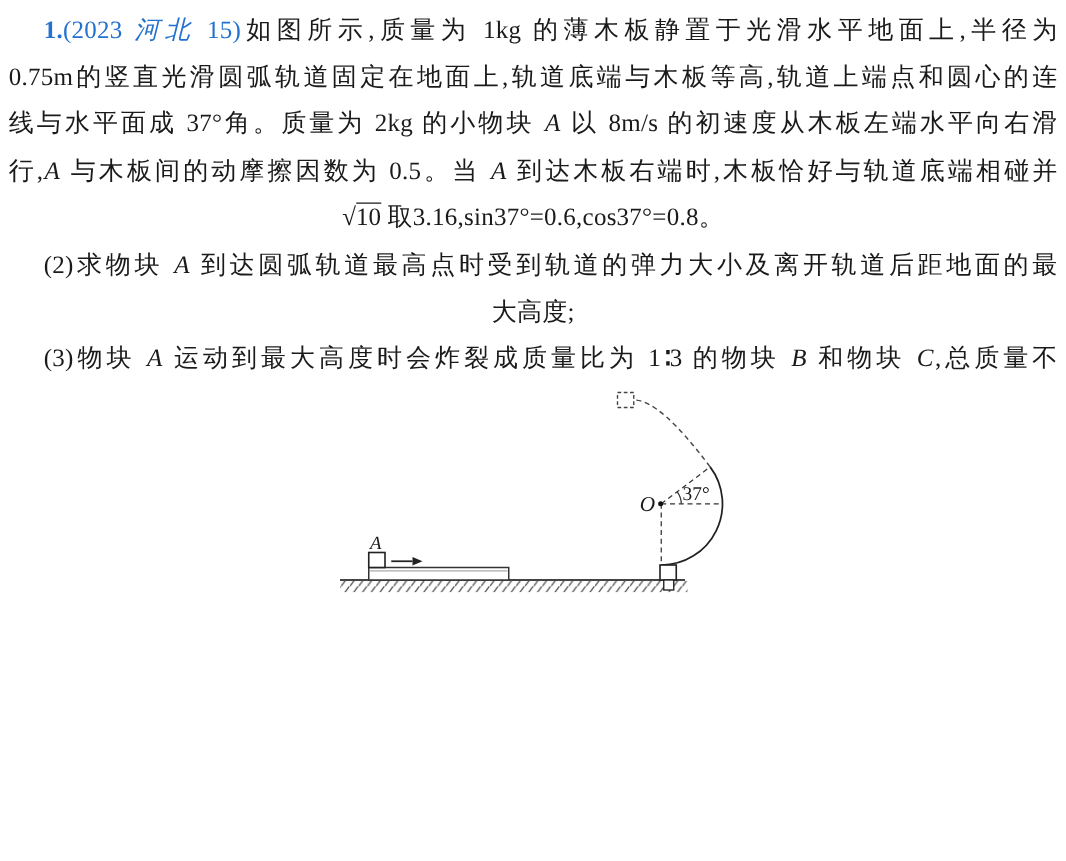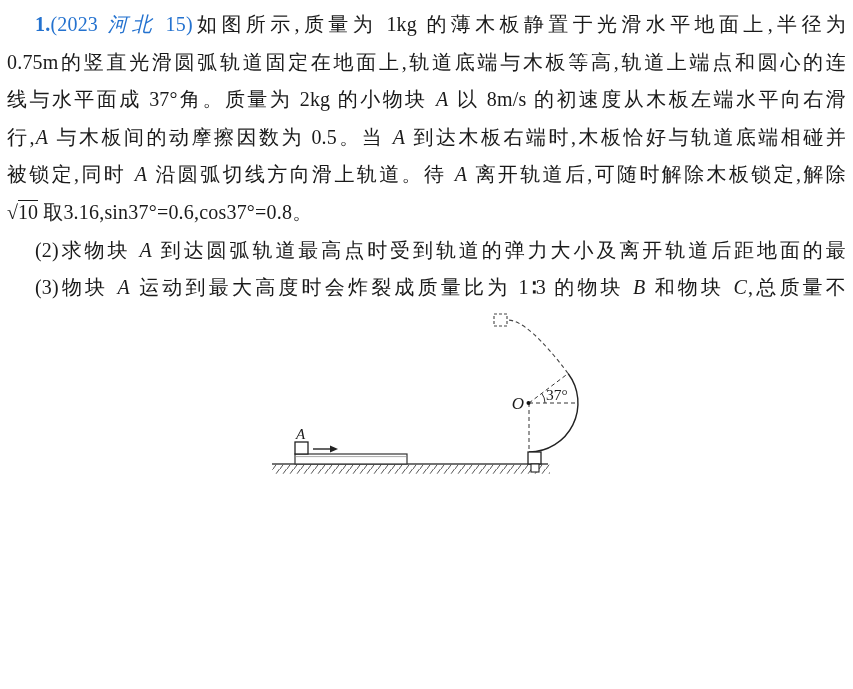--- a/index.html
+++ b/index.html
@@ -11,21 +11,21 @@
     font-family:"Liberation Serif","DejaVu Serif",serif;
     color:#1a1a1a;
   }
   .doc{
     padding:6px 7px 0 7px;
     font-size:20px;
     line-height:37.6px;
   }
   .line{
     width:839px;
-    text-align:left;
+    text-align:center;
     letter-spacing:0.2px;
     white-space:pre-wrap;
   }
   .line.fill{
     text-align:justify;
     text-align-last:justify;
   }
   .line.indent{ text-indent:28px; }
   .blue{ color:#2472cf; }
   .bold{ font-weight:bold; }
@@ -44,28 +44,28 @@
   <div class="doc">
 
     <div class="line fill indent"><span class="blue bold">1.</span><span class="blue">(2023 </span><span class="blue kai">河北</span><span class="blue"> 15)</span><span>如图所示,质量为 1kg 的薄木板静置于光滑水平地面上,半径为</span></div>
 
     <div class="line fill"><span>0.75m的竖直光滑圆弧轨道固定在地面上,轨道底端与木板等高,轨道上端点和圆心的连</span></div>
 
     <div class="line fill"><span>线与水平面成 37°角。质量为 2kg 的小物块 </span><span class="var">A</span><span> 以 8m/s 的初速度从木板左端水平向右滑</span></div>
 
     <div class="line fill"><span>行,</span><span class="var">A</span><span> 与木板间的动摩擦因数为 0.5。当 </span><span class="var">A</span><span> 到达木板右端时,木板恰好与轨道底端相碰并</span></div>
 
-    <div class="line fill"><span>被锁定,同时 </span><span class="var">A</span><span> 沿圆弧切线方向滑上轨道。待 </span><span class="var">A</span><span> 离开轨道后,可随时解除木板锁定,解除</span></div>
 
 
     <div class="line"><span class="sqrt-sign">√</span><span class="sqrt-arg">10</span><span> 取3.16,sin37°=0.6,cos37°=0.8。</span></div>
 
 
     <div class="line fill indent"><span>(2)求物块 </span><span class="var">A</span><span> 到达圆弧轨道最高点时受到轨道的弹力大小及离开轨道后距地面的最</span></div>
 
+    <div class="line"><span>大高度;</span></div>
 
     <div class="line fill indent"><span>(3)物块 </span><span class="var">A</span><span> 运动到最大高度时会炸裂成质量比为 1∶3 的物块 </span><span class="var">B</span><span> 和物块 </span><span class="var">C</span><span>,总质量不</span></div>
 
 
 
   </div>
 
   <div class="figure-wrap">
     <svg width="853" height="193" viewBox="0 0 853 193">
 

